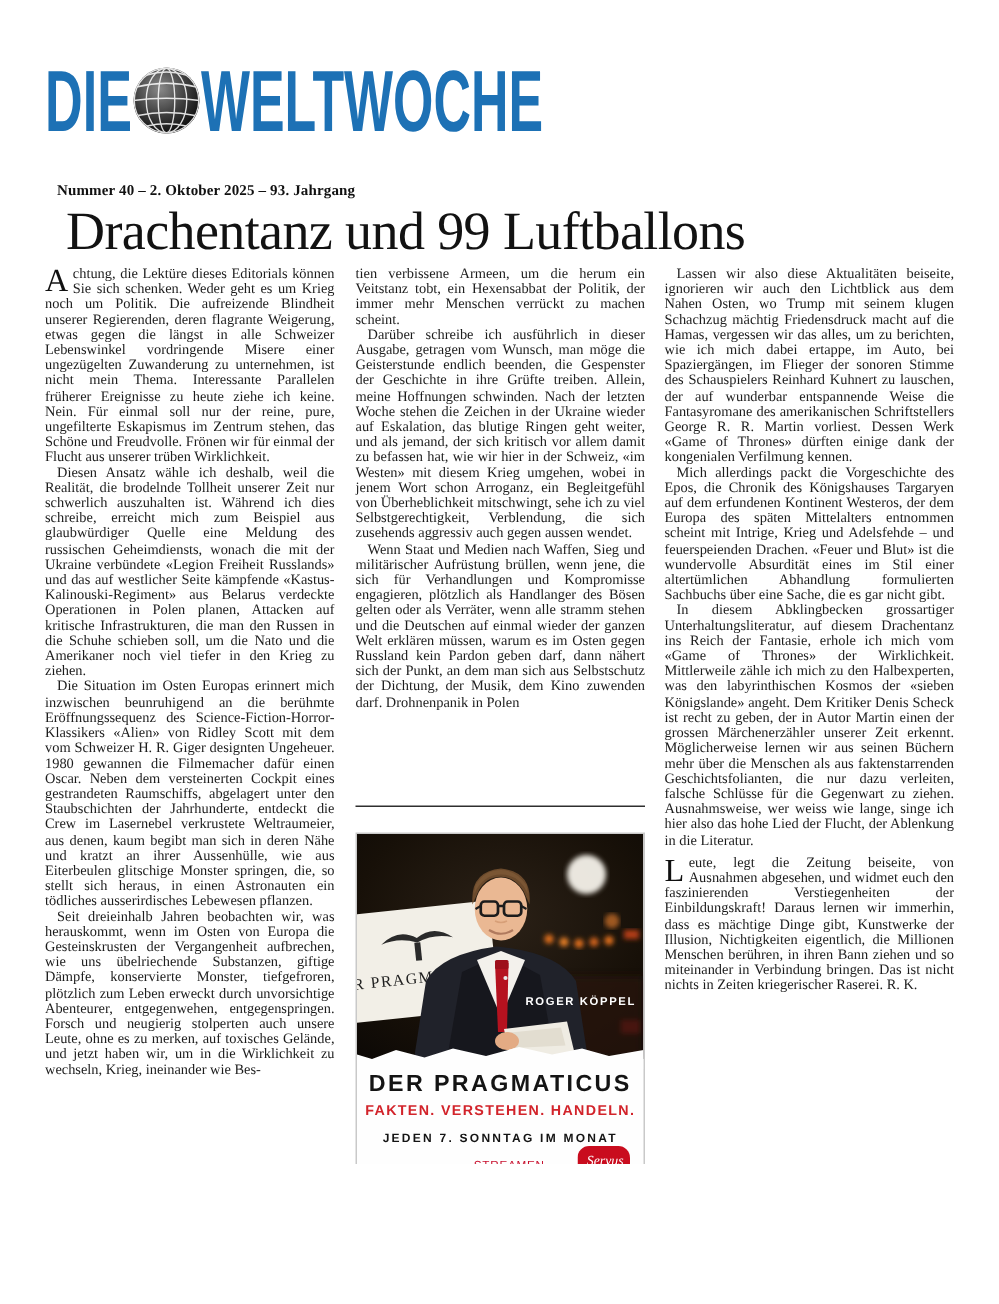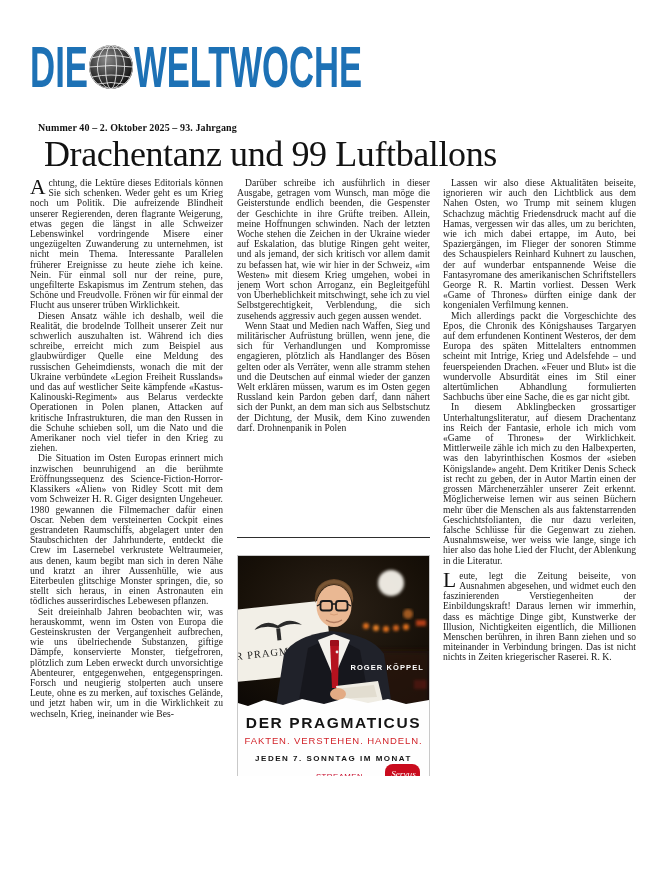--- a/index.html
+++ b/index.html
@@ -37,21 +37,21 @@
   .ad-rule{position:absolute;left:237px;top:537px;width:193px;height:1px;background:#2e2e2e;}
   .ad{
     position:absolute;left:237px;top:555px;width:193px;height:267px;
     background:#fefefe;border:1px solid #c9c9c9;box-sizing:border-box;overflow:hidden;
   }
   .ad-photo{position:absolute;left:0;top:0;width:191px;height:150px;}
   .ad-torn-white{position:absolute;left:0;top:139px;width:191px;height:18px;}
   .ad-body{position:absolute;left:0;top:158px;width:191px;text-align:center;
     font-family:"Liberation Sans",sans-serif;}
   .ad-title{font-size:15.5px;font-weight:bold;letter-spacing:1.6px;color:#141414;}
-  .ad-tagline{margin-top:3px;font-size:9.5px;font-weight:normal;letter-spacing:.9px;color:#d2232a;}
+  .ad-tagline{margin-top:3px;font-size:9.5px;font-weight:bold;letter-spacing:.9px;color:#d2232a;}
   .ad-schedule{margin-top:8px;font-size:8px;font-weight:bold;letter-spacing:1.5px;color:#141414;}
   .ad-stream{
     position:absolute;right:9px;top:208px;display:flex;align-items:center;gap:6px;
     font-family:"Liberation Sans",sans-serif;
   }
   .ad-stream-text{
     text-align:center;font-size:7.8px;line-height:9.5px;font-weight:normal;
     letter-spacing:.5px;color:#c8102e;
   }
   .ad-torn-red{position:absolute;left:0;bottom:0;width:125px;height:17px;}
@@ -99,20 +99,21 @@
   <h1 class="headline" style="margin:16px;font-weight:normal;">Drachentanz und 99 Luftballons</h1>
 
   <div class="col col-1">
     <p class="flush"><span class="dropcap">A</span><span>chtung, die Lektüre dieses Editorials können Sie sich schenken. Weder geht es um Krieg noch um Politik. Die aufreizende Blindheit unserer Regierenden, deren flagrante Weigerung, etwas gegen die längst in alle Schweizer Lebenswinkel vordringende Misere einer ungezügelten Zuwanderung zu unternehmen, ist nicht mein Thema. Interessante Parallelen früherer Ereignisse zu heute ziehe ich keine. Nein. Für einmal soll nur der reine, pure, ungefilterte Eskapismus im Zentrum stehen, das Schöne und Freudvolle. Frönen wir für einmal der Flucht aus unserer trüben Wirklichkeit.</span></p>
     <p>Diesen Ansatz wähle ich deshalb, weil die Realität, die brodelnde Tollheit unserer Zeit nur schwerlich auszuhalten ist. Während ich dies schreibe, erreicht mich zum Beispiel aus glaubwürdiger Quelle eine Meldung des russischen Geheimdiensts, wonach die mit der Ukraine verbündete «Legion Freiheit Russlands» und das auf westlicher Seite kämpfende «Kastus-Kalinouski-Regiment» aus Belarus verdeckte Operationen in Polen planen, Attacken auf kritische Infrastrukturen, die man den Russen in die Schuhe schieben soll, um die Nato und die Amerikaner noch viel tiefer in den Krieg zu ziehen.</p>
     <p>Die Situation im Osten Europas erinnert mich inzwischen beunruhigend an die berühmte Eröffnungssequenz des Science-Fiction-Horror-Klassikers «Alien» von Ridley Scott mit dem vom Schweizer H. R. Giger designten Ungeheuer. 1980 gewannen die Filmemacher dafür einen Oscar. Neben dem versteinerten Cockpit eines gestrandeten Raumschiffs, abgelagert unter den Staubschichten der Jahrhunderte, entdeckt die Crew im Lasernebel verkrustete Weltraumeier, aus denen, kaum begibt man sich in deren Nähe und kratzt an ihrer Aussenhülle, wie aus Eiterbeulen glitschige Monster springen, die, so stellt sich heraus, in einen Astronauten ein tödliches ausserirdisches Lebewesen pflanzen.</p>
     <p>Seit dreieinhalb Jahren beobachten wir, was herauskommt, wenn im Osten von Europa die Gesteinskrusten der Vergangenheit aufbrechen, wie uns übelriechende Substanzen, giftige Dämpfe, konservierte Monster, tiefgefroren, plötzlich zum Leben erweckt durch unvorsichtige Abenteurer, entgegenwehen, entgegenspringen. Forsch und neugierig stolperten auch unsere Leute, ohne es zu merken, auf toxisches Gelände, und jetzt haben wir, um in die Wirklichkeit zu wechseln, Krieg, ineinander wie Bes-</p>
   </div>
 
   <div class="col col-2">
+    <p class="flush">tien verbissene Armeen, um die herum ein Veitstanz tobt, ein Hexensabbat der Politik, der immer mehr Menschen verrückt zu machen scheint.</p>
     <p>Darüber schreibe ich ausführlich in dieser Ausgabe, getragen vom Wunsch, man möge die Geisterstunde endlich beenden, die Gespenster der Geschichte in ihre Grüfte treiben. Allein, meine Hoffnungen schwinden. Nach der letzten Woche stehen die Zeichen in der Ukraine wieder auf Eskalation, das blutige Ringen geht weiter, und als jemand, der sich kritisch vor allem damit zu befassen hat, wie wir hier in der Schweiz, «im Westen» mit diesem Krieg umgehen, wobei in jenem Wort schon Arroganz, ein Begleitgefühl von Überheblichkeit mitschwingt, sehe ich zu viel Selbstgerechtigkeit, Verblendung, die sich zusehends aggressiv auch gegen aussen wendet.</p>
     <p>Wenn Staat und Medien nach Waffen, Sieg und militärischer Aufrüstung brüllen, wenn jene, die sich für Verhandlungen und Kompromisse engagieren, plötzlich als Handlanger des Bösen gelten oder als Verräter, wenn alle stramm stehen und die Deutschen auf einmal wieder der ganzen Welt erklären müssen, warum es im Osten gegen Russland kein Pardon geben darf, dann nähert sich der Punkt, an dem man sich aus Selbstschutz der Dichtung, der Musik, dem Kino zuwenden darf. Drohnenpanik in Polen</p>
   </div>
 
   <div class="col col-3">
     <p>Lassen wir also diese Aktualitäten beiseite, ignorieren wir auch den Lichtblick aus dem Nahen Osten, wo Trump mit seinem klugen Schachzug mächtig Friedensdruck macht auf die Hamas, vergessen wir das alles, um zu berichten, wie ich mich dabei ertappe, im Auto, bei Spaziergängen, im Flieger der sonoren Stimme des Schauspielers Reinhard Kuhnert zu lauschen, der auf wunderbar entspannende Weise die Fantasyromane des amerikanischen Schriftstellers George R. R. Martin vorliest. Dessen Werk «Game of Thrones» dürften einige dank der kongenialen Verfilmung kennen.</p>
     <p>Mich allerdings packt die Vorgeschichte des Epos, die Chronik des Königshauses Targaryen auf dem erfundenen Kontinent Westeros, der dem Europa des späten Mittelalters entnommen scheint mit Intrige, Krieg und Adelsfehde – und feuerspeienden Drachen. «Feuer und Blut» ist die wundervolle Absurdität eines im Stil einer altertümlichen Abhandlung formulierten Sachbuchs über eine Sache, die es gar nicht gibt.</p>
     <p>In diesem Abklingbecken grossartiger Unterhaltungsliteratur, auf diesem Drachentanz ins Reich der Fantasie, erhole ich mich vom «Game of Thrones» der Wirklichkeit. Mittlerweile zähle ich mich zu den Halbexperten, was den labyrinthischen Kosmos der «sieben Königslande» angeht. Dem Kritiker Denis Scheck ist recht zu geben, der in Autor Martin einen der grossen Märchenerzähler unserer Zeit erkennt. Möglicherweise lernen wir aus seinen Büchern mehr über die Menschen als aus faktenstarrenden Geschichtsfolianten, die nur dazu verleiten, falsche Schlüsse für die Gegenwart zu ziehen. Ausnahmsweise, wer weiss wie lange, singe ich hier also das hohe Lied der Flucht, der Ablenkung in die Literatur.</p>
     <p class="flush" style="margin-top:5px;"><span class="dropcap">L</span><span>eute, legt die Zeitung beiseite, von Ausnahmen abgesehen, und widmet euch den faszinierenden Verstiegenheiten der Einbildungskraft! Daraus lernen wir immerhin, dass es mächtige Dinge gibt, Kunstwerke der Illusion, Nichtigkeiten eigentlich, die Millionen Menschen berühren, in ihren Bann ziehen und so miteinander in Verbindung bringen. Das ist nicht nichts in Zeiten kriegerischer Raserei. R. K.</span></p>
   </div>

